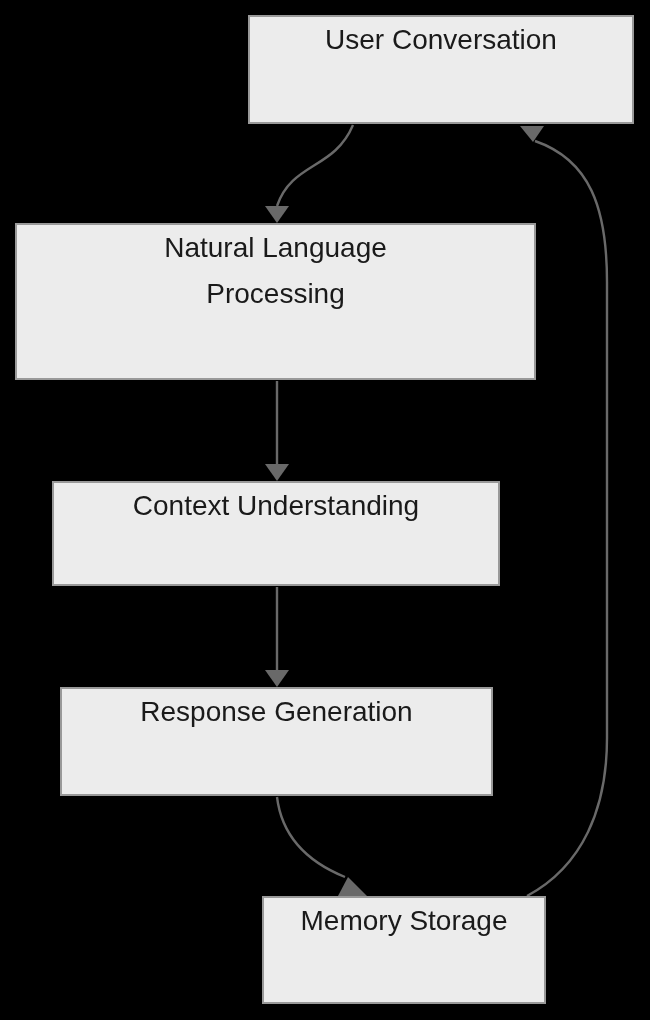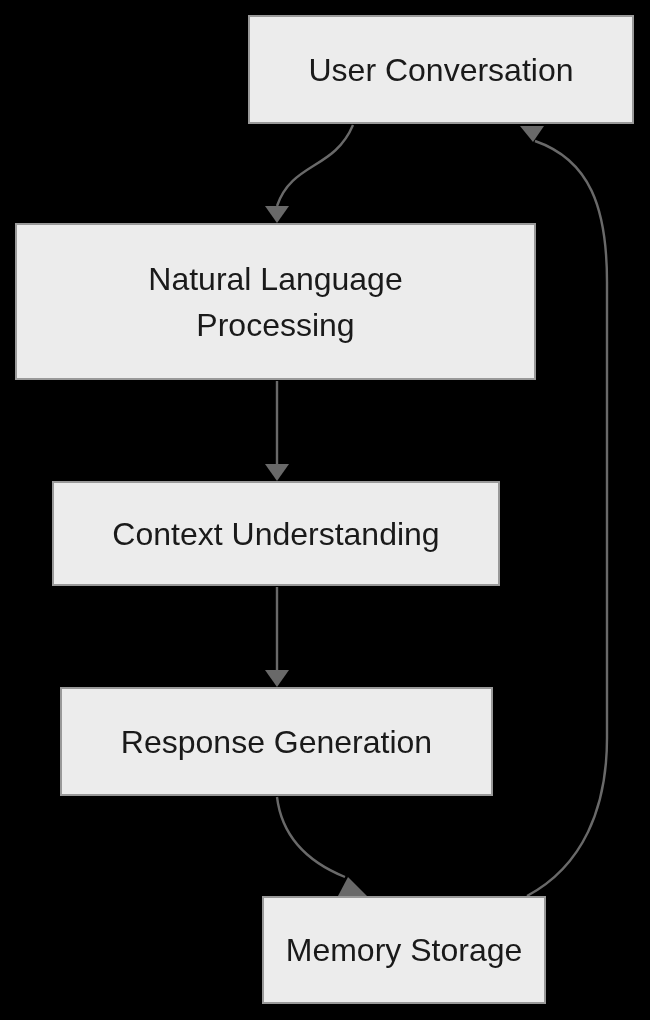--- a/index.html
+++ b/index.html
@@ -37,25 +37,25 @@
   .arrowhead {
     fill: var(--edge-color);
     stroke: none;
   }
   .node {
     position: absolute;
     box-sizing: border-box;
     background: var(--node-fill);
     border: 2px solid var(--node-border);
     color: var(--text-color);
-    font-size: 32px;
+    font-size: 28px;
     display: flex;
     flex-direction: column;
     align-items: center;
-    justify-content: center;
+    justify-content: flex-start;
     text-align: center;
     line-height: 46px;
   }
   .node span { display: block; }
   .n-user     { left: 248px; top: 15px;  width: 386px; height: 109px; }
   .n-nlp      { left: 15px;  top: 223px; width: 521px; height: 157px; }
   .n-context  { left: 52px;  top: 481px; width: 448px; height: 105px; }
   .n-response { left: 60px;  top: 687px; width: 433px; height: 109px; }
   .n-memory   { left: 262px; top: 896px; width: 284px; height: 108px; }
 </style>

